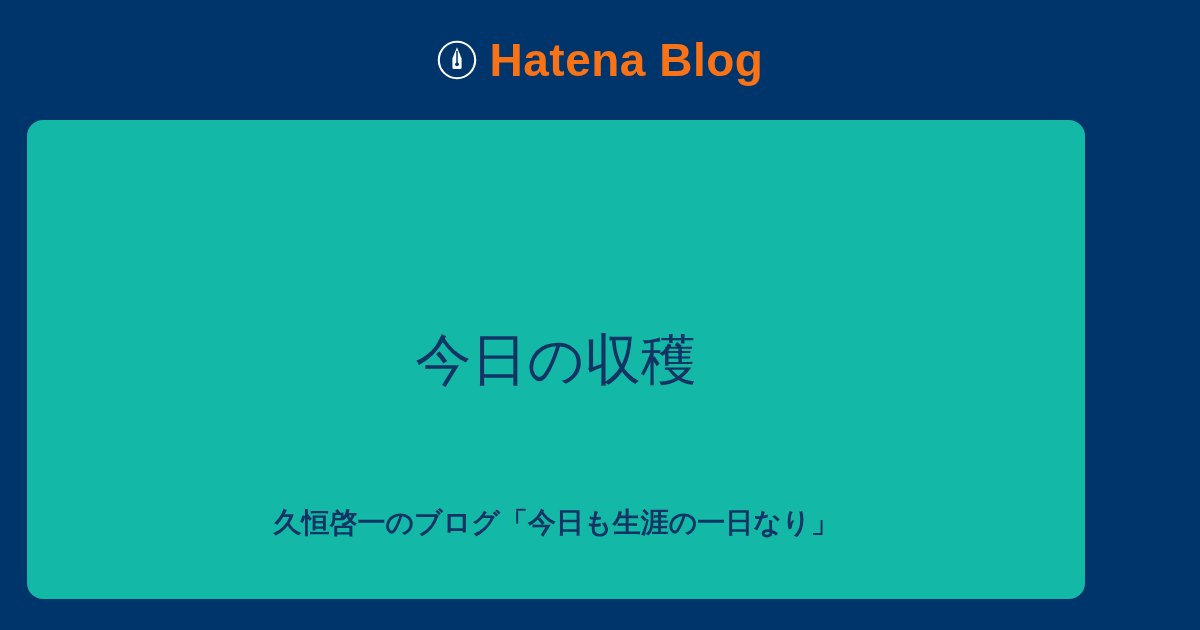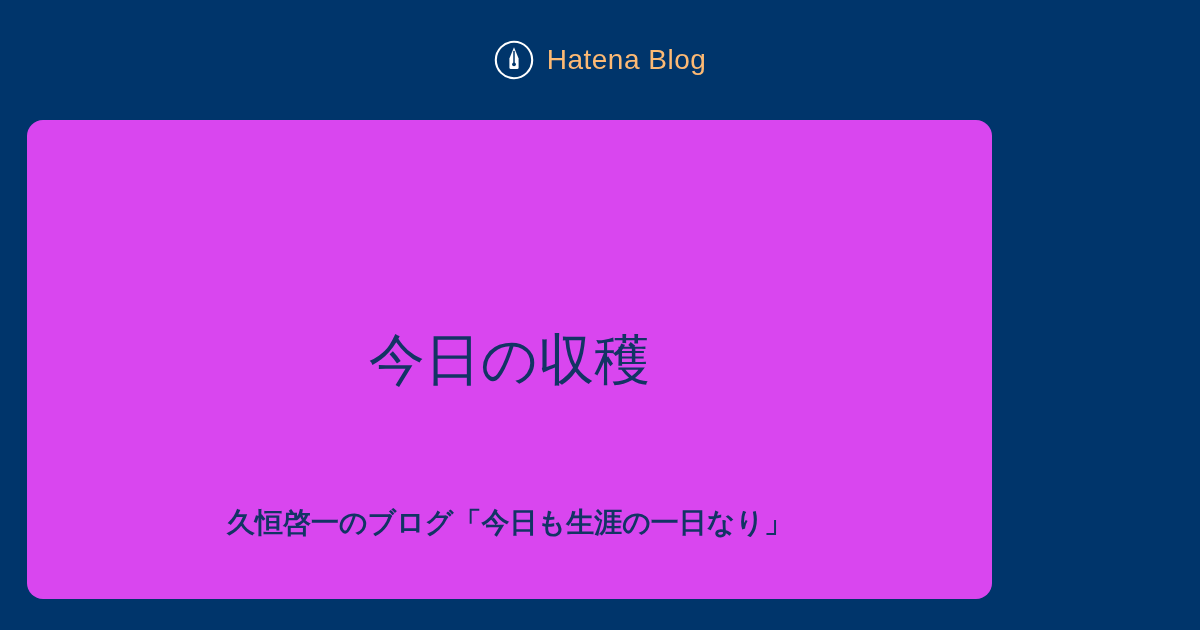--- a/index.html
+++ b/index.html
@@ -27,37 +27,37 @@
     justify-content: center;
     gap: 13px;
   }
   .brand-logo-icon {
     width: 40px;
     height: 40px;
     display: block;
     flex: none;
   }
   .brand-name {
-    color: #fdba74;
-    font-size: 28px;
+    color: #f97316;
+    font-size: 46px;
     line-height: 1;
     letter-spacing: 0.5px;
-    font-weight: 400;
+    font-weight: 700;
     white-space: nowrap;
     display: block;
   }
 
   
   .entry-card {
     position: absolute;
     left: 27px;
     top: 120px;
-    width: 965px;
+    width: 1058px;
     height: 479px;
-    background: #d946ef;
+    background: #14b8a6;
     border-radius: 16px;
     box-sizing: border-box;
     display: flex;
     flex-direction: column;
     align-items: center;
     justify-content: center;
     padding: 0 60px;
   }
 
   .entry-title {

